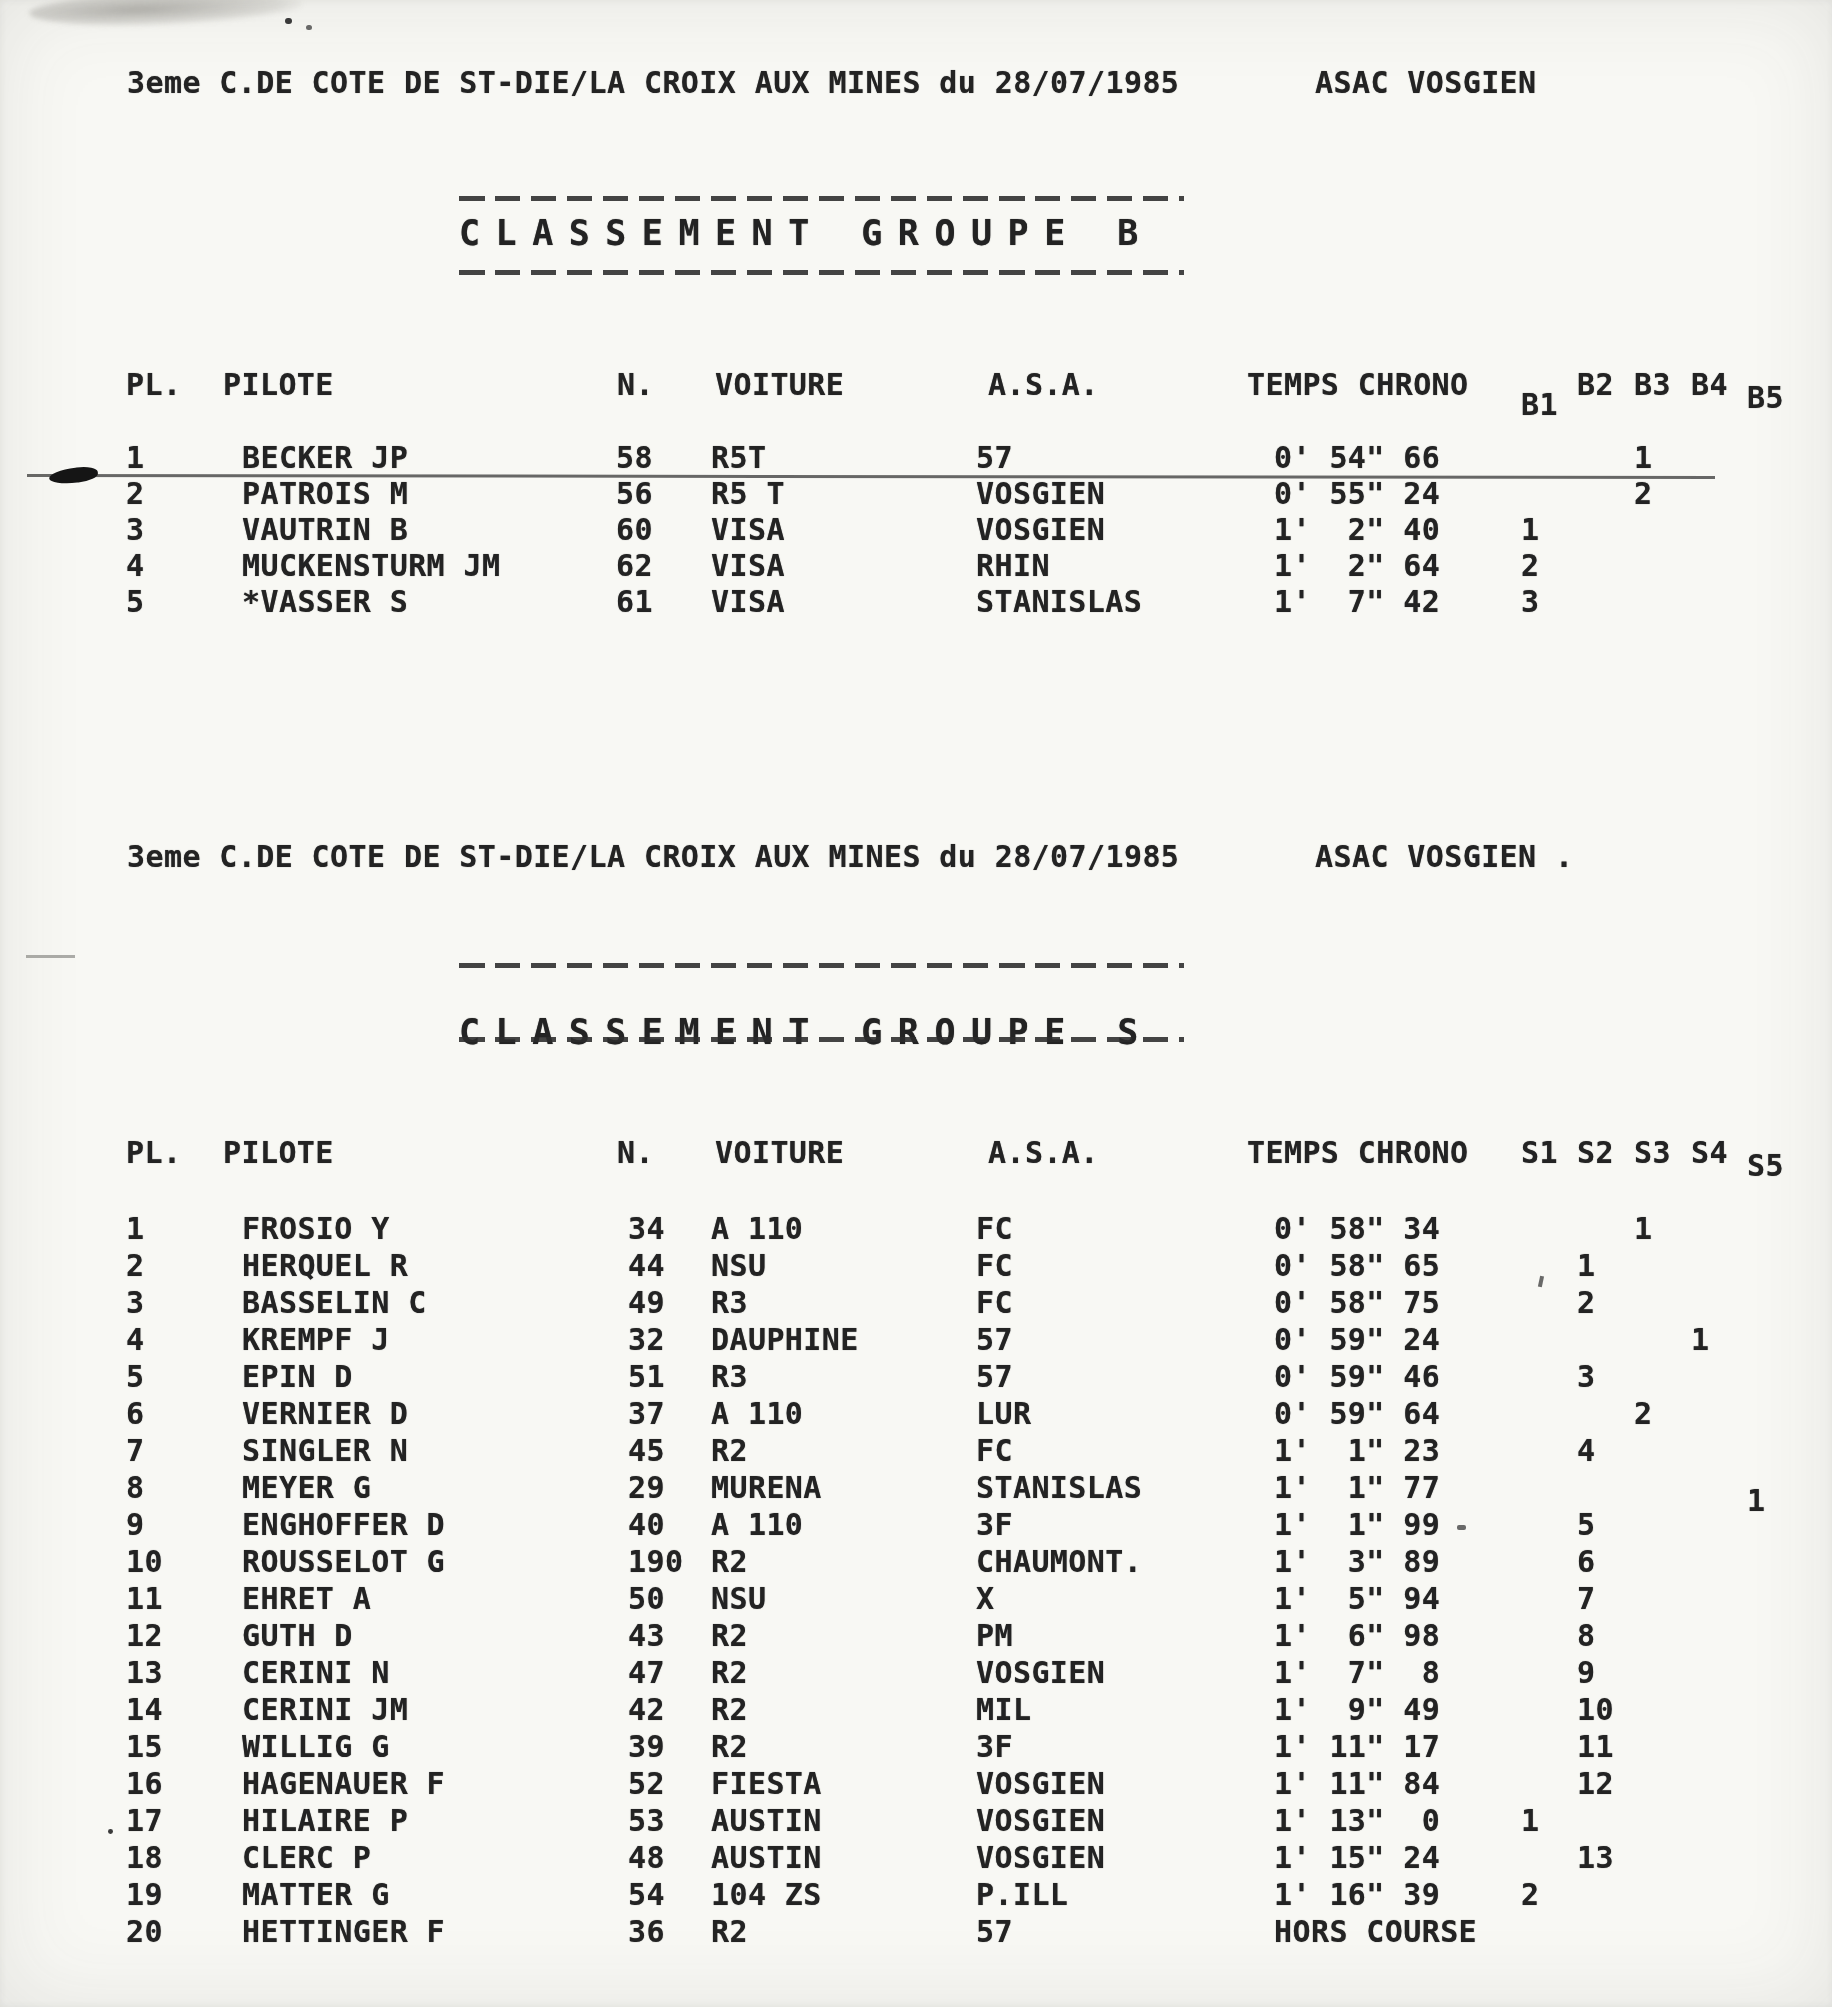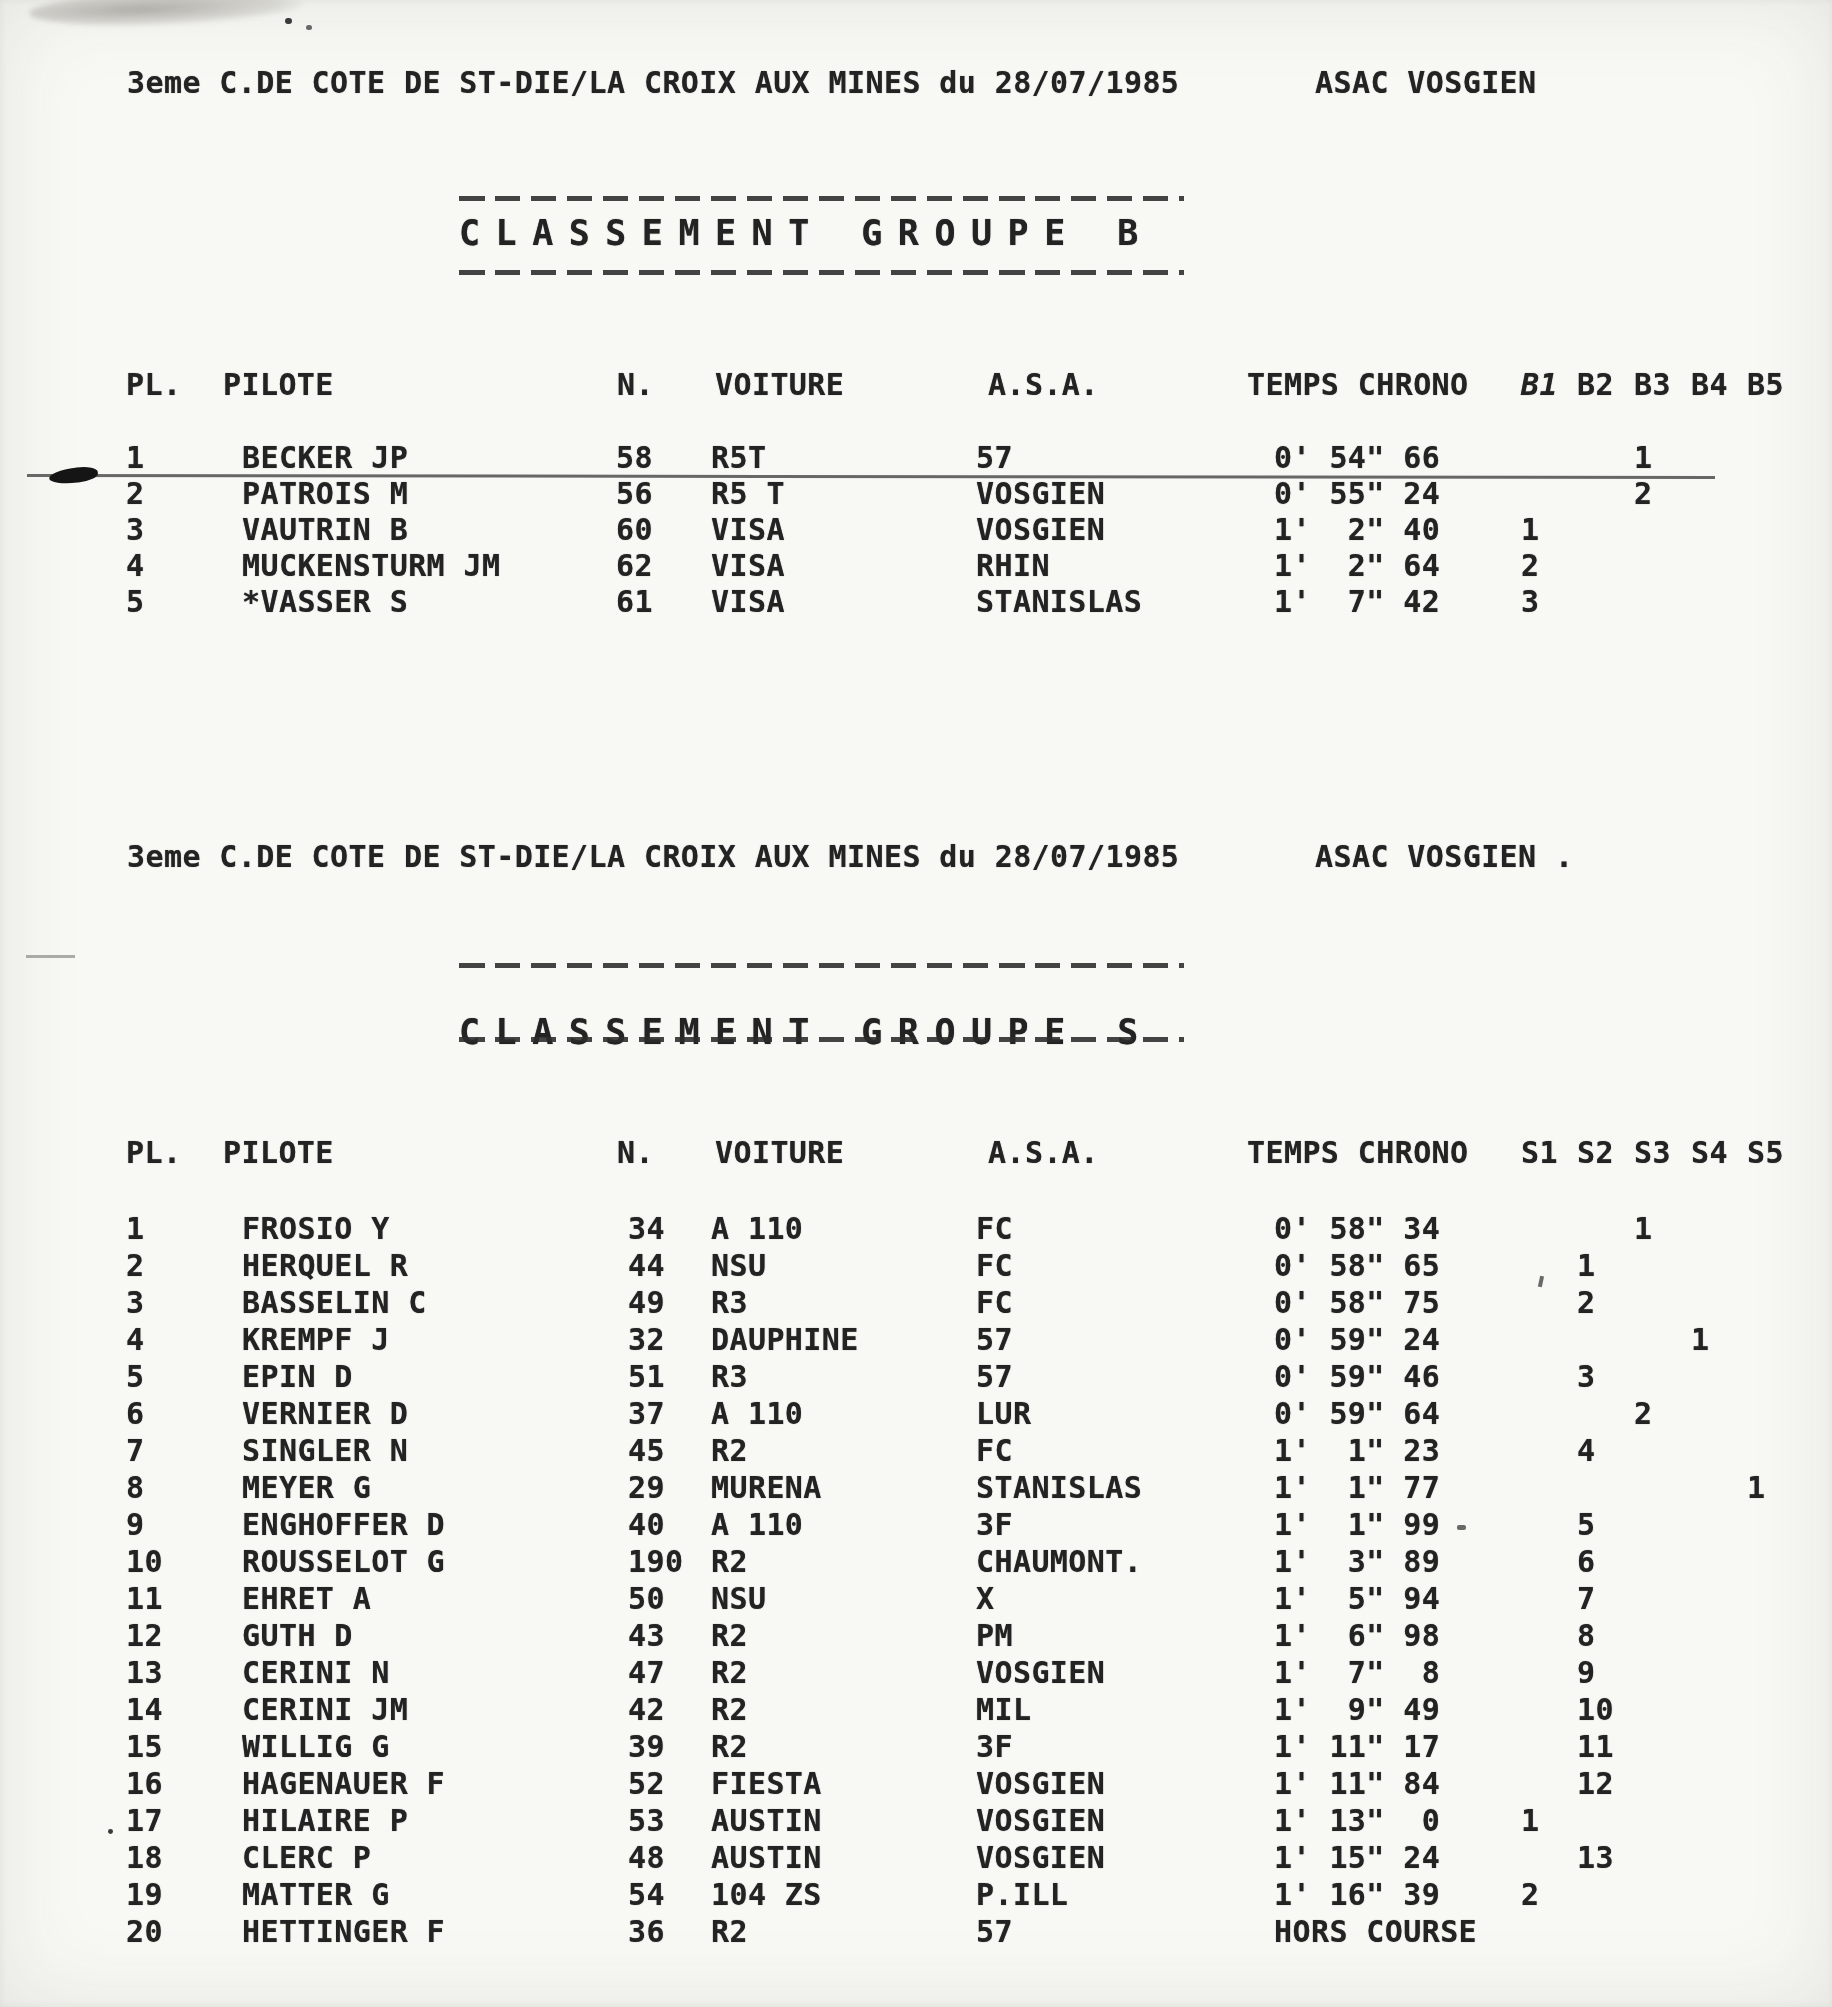--- a/index.html
+++ b/index.html
@@ -22,21 +22,21 @@
   .rowS{height:37px;}
   .c{position:absolute;top:0;font-size:30px;line-height:1;white-space:pre;letter-spacing:0.4px;
      text-shadow:0 0 1px rgba(20,20,20,.55);}
   
   .x-pl{left:126px;}
   .x-pilote{left:242px;} .hx-pilote{left:223px;}
   .x-n-b{left:616px;} .x-n-s{left:604px;margin-left:24px;} .hx-n{left:617px;}
   .x-voiture{left:711px;} .hx-voiture{left:715px;}
   .x-asa{left:976px;} .hx-asa{left:988px;}
   .x-temps{left:1274px;} .hx-temps{left:1247px;}
-  .x-k0{left:1521px;} .x-k1{left:1577px;} .x-k2{left:1634px;} .x-k3{left:1691px;} .x-k4{left:1747px;}
+  .x-k0{left:1521px;} .x-k1{left:1577px;} .x-k2{left:1634px;} .x-k3{left:1691px;} .x-k4{left:1747px;margin-top:13px;}
   
   .smudge{position:absolute;left:29px;top:-7.8px;width:274px;height:33px;
      background:radial-gradient(ellipse at 40% 50%, rgba(120,118,112,.55), rgba(150,148,142,.25) 60%, transparent 75%);
      filter:blur(2.9px);border-radius:50%;transform:rotate(-2deg);}
   .dot{position:absolute;background:#3a3a3a;border-radius:50%;}
   .markerline{position:absolute;left:27.4px;top:475px;width:1688px;height:2.9px;background:#4e4e4c;
      transform:rotate(.06deg);opacity:.85;}
   .markerhead{position:absolute;left:49px;top:468px;width:49px;height:14.7px;background:#151515;
      border-radius:60% 45% 45% 60%/55% 50% 50% 55%;transform:rotate(-7deg);}
   .margindash{position:absolute;left:25.5px;top:955px;width:49px;height:2.9px;background:#8a8a86;opacity:.7;}
@@ -62,21 +62,21 @@
   <div class="t big" style="left:459px;top:216px;">CLASSEMENT GROUPE B</div>
   <div class="rule" style="left:459px;top:270px;width:725px;"></div>
 
   <div>
     <span class="c x-pl" style="top:370px;">PL.</span>
     <span class="c hx-pilote" style="top:370px;">PILOTE</span>
     <span class="c hx-n" style="top:370px;">N.</span>
     <span class="c hx-voiture" style="top:370px;">VOITURE</span>
     <span class="c hx-asa" style="top:370px;">A.S.A.</span>
     <span class="c hx-temps" style="top:370px;">TEMPS CHRONO</span>
-    <span class="c x-k0" style="top:370px;font-style:italic;">B1</span>
+    <span class="c x-k0" style="top:390px;">B1</span>
     <span class="c x-k1" style="top:370px;">B2</span>
     <span class="c x-k2" style="top:370px;">B3</span>
     <span class="c x-k3" style="top:370px;">B4</span>
     <span class="c x-k4" style="top:370px;">B5</span>
   </div>
 
   <div class="markerline"></div>
   <div class="markerhead"></div>
 
   <div class="rows" style="top:443px;">

